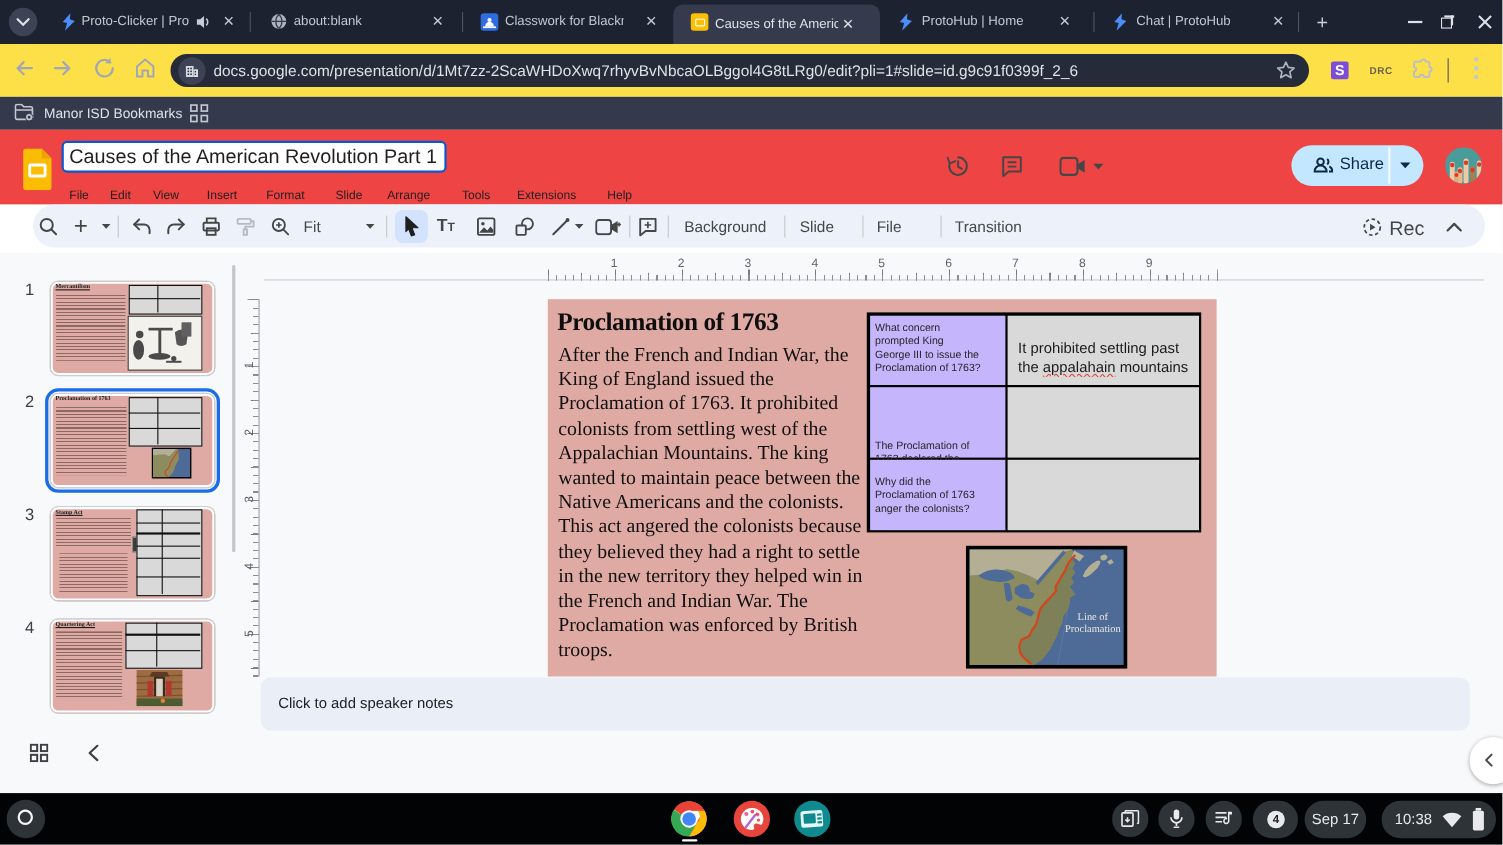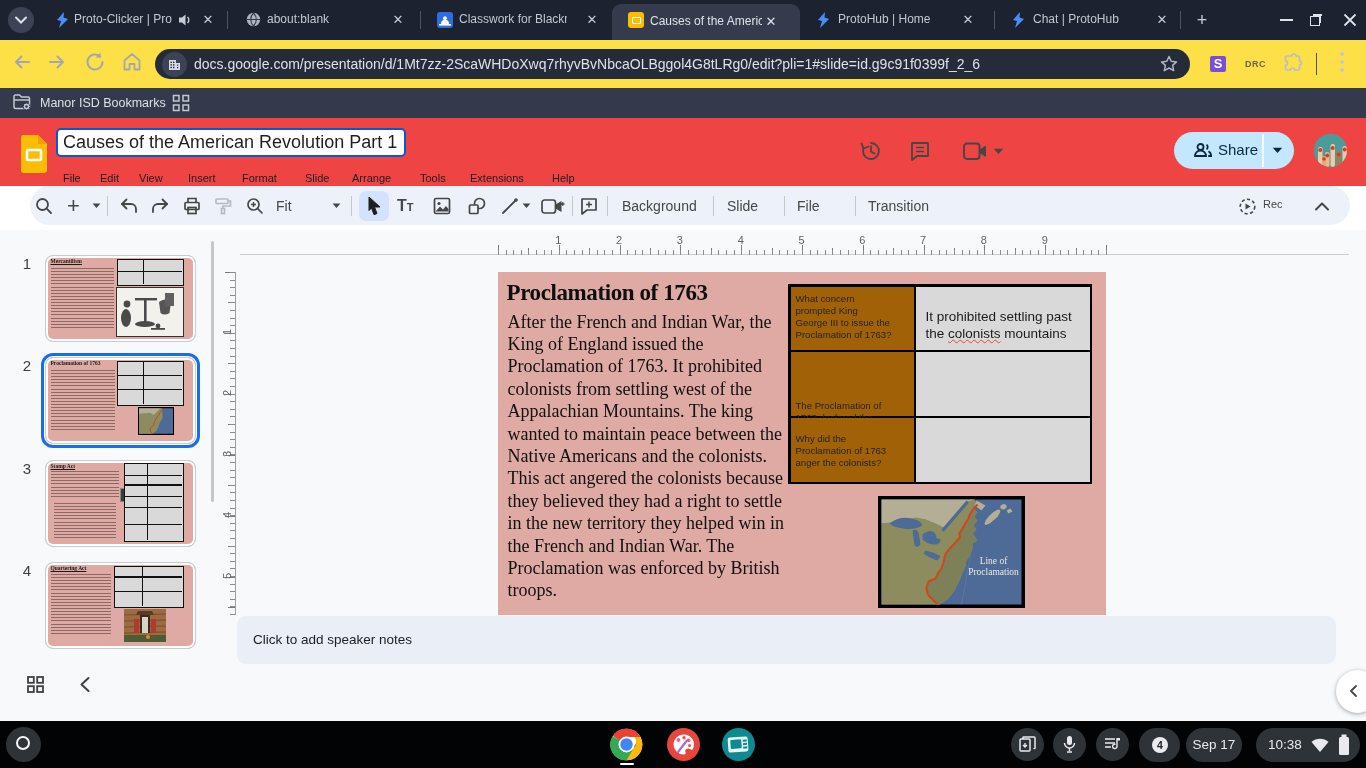--- a/index.html
+++ b/index.html
@@ -22,21 +22,21 @@
 #canvas{left:0;top:230px;width:1366px;height:422px;background:#f8f9fb;}
 #slide{left:497.5px;top:41.5px;width:608px;height:343px;background:#dfaaa3;}
 
 #notesbar{left:237px;top:616px;width:1099px;height:48px;background:#e9eef7;border-radius:9px;}
 
 #shelf{left:0;top:721px;width:1366px;height:47px;background:#020304;}
 .shcirc{width:33px;height:33px;border-radius:50%;background:#2e3338;top:7px;}
 .hnum{top:4px;width:10px;text-align:center;font-size:11px;color:#5f6368;}
 .vnum{left:221.5px;width:10px;text-align:center;font-size:11px;color:#5f6368;transform:rotate(-90deg);}
 #qtable{left:290.5px;top:12.5px;width:304px;height:200px;background:#000;}
-.cellL{width:123px;background:#a16207;font-size:9.6px;line-height:12px;color:#252525;}
+.cellL{width:123px;background:#c4b5fd;font-size:9.6px;line-height:12px;color:#252525;}
 .cellR{width:174px;background:#d9d9d9;}
 .tnum{left:21px;width:12px;text-align:center;font-size:15px;color:#3c4043;}
 .thumb{left:44.5px;width:149px;height:85px;background:#dfaaa3;border:1px solid #c9cdd2;border-radius:8px;overflow:hidden;box-shadow:inset 0 0 0 2px #fff;}
 .tl{background:repeating-linear-gradient(180deg,rgba(70,52,48,.55) 0 1px,rgba(0,0,0,0) 1px 3.1px);}
 .ttab{background:#d9d9d9;border:1px solid #111;}
 .tcol{width:1.2px;background:#111;}
 .trow{height:1.2px;background:#111;}
 </style>
 </head>
 <body>
@@ -322,21 +322,21 @@
  <div class="abs" style="left:683px;top:10px;width:1px;height:20px;background:#c4c7c5;"></div>
  <div class="abs" style="left:697px;top:12px;font-size:14px;color:#444746;">Slide</div>
  <div class="abs" style="left:754px;top:10px;width:1px;height:20px;background:#c4c7c5;"></div>
  <div class="abs" style="left:767px;top:12px;font-size:14px;color:#444746;">File</div>
  <div class="abs" style="left:825px;top:10px;width:1px;height:20px;background:#c4c7c5;"></div>
  <div class="abs" style="left:838px;top:12px;font-size:14px;color:#444746;">Transition</div>
  <svg class="abs" style="left:1209px;top:12px" width="17" height="17" viewBox="0 0 17 17">
         <circle cx="8.5" cy="8.5" r="7.3" stroke="#444746" stroke-width="1.6" fill="none" stroke-dasharray="3.2 2.4"></circle>
         <path d="M6.5 5.5 L11.5 8.5 L6.5 11.5 Z" fill="#444746"></path>
       </svg>
- <div class="abs" style="left:1233px;top:12px;font-size:11px;color:#444746;">Rec</div>
+ <div class="abs" style="left:1233px;top:12px;font-size:18px;color:#444746;">Rec</div>
  <svg class="abs" style="left:1284px;top:15px" width="16" height="10" viewBox="0 0 16 10">
         <path d="M2 8.5 L8 2.5 L14 8.5" stroke="#444746" stroke-width="2" fill="none" stroke-linecap="round" stroke-linejoin="round"></path>
       </svg>
 </div>
   </div>
 <div class="abs" id="canvas">
 
  <div class="abs" style="left:240px;top:23.7px;width:1109px;height:1px;background:#c9ccd0;"></div>
  <div class="abs" style="left:497.5px;top:14.7px;width:609px;height:10px;background:repeating-linear-gradient(90deg,#787d82 0 1px,transparent 1px 60.8px);"></div>
  <div class="abs" style="left:497.5px;top:17.7px;width:609px;height:7px;background:repeating-linear-gradient(90deg,#787d82 0 1px,transparent 1px 30.4px);"></div>
@@ -362,21 +362,21 @@
     <div class="abs vnum" style="top:339.9px;">5</div>
 
  <div class="abs" id="slide">
   <div class="abs" style="left:9px;top:8px;font-family:'Liberation Serif',serif;font-size:23px;font-weight:bold;letter-spacing:-0.4px;color:#0e0e0e;">Proclamation of 1763</div>
   <div class="abs" style="left:10px;top:39px;font-family:'Liberation Serif',serif;font-size:18px;line-height:22.4px;color:#101010;">After the French and Indian War, the<br>King of England issued the<br>Proclamation of 1763. It prohibited<br>colonists from settling west of the<br>Appalachian Mountains. The king<br>wanted to maintain peace between the<br>Native Americans and the colonists.<br>This act angered the colonists because<br>they believed they had a right to settle<br>in the new territory they helped win in<br>the French and Indian War. The<br>Proclamation was enforced by British<br>troops.</div>
   <div class="abs" id="qtable">
    <div class="abs cellL" style="left:2.5px;top:2.5px;height:63px;">
           <div style="padding:6px 4px 0 5px;">What concern<br>prompted King<br>George III to issue the<br>Proclamation of 1763?</div>
         </div>
    <div class="abs cellR" style="left:127.5px;top:2.5px;height:63px;">
-          <div style="padding:21px 0 0 10px;font-size:13.5px;line-height:17.5px;color:#1b1b1b;">It prohibited settling past<br>the <span style="text-decoration:underline wavy #e04a3f 1px;text-underline-offset:1px;">colonists</span> mountains</div>
+          <div style="padding:21px 0 0 10px;font-size:13.5px;line-height:17.5px;color:#1b1b1b;">It prohibited settling past<br>the <span style="text-decoration:underline wavy #e04a3f 1px;text-underline-offset:1px;">appalahain</span> mountains</div>
         </div>
    <div class="abs cellL" style="left:2.5px;top:67.5px;height:64px;">
           <div style="padding:8px 4px 0 5px;margin-top:40px;">The Proclamation of<br>1763 declared the<br><u>western</u> boundary of<br>the colonies was:</div>
         </div>
    <div class="abs cellR" style="left:127.5px;top:67.5px;height:64px;"></div>
    <div class="abs cellL" style="left:2.5px;top:133.5px;height:64px;">
           <div style="padding:15px 4px 0 5px;">Why did the<br>Proclamation of 1763<br>anger the colonists?</div>
         </div>
    <div class="abs cellR" style="left:127.5px;top:133.5px;height:64px;"></div>
   </div>

